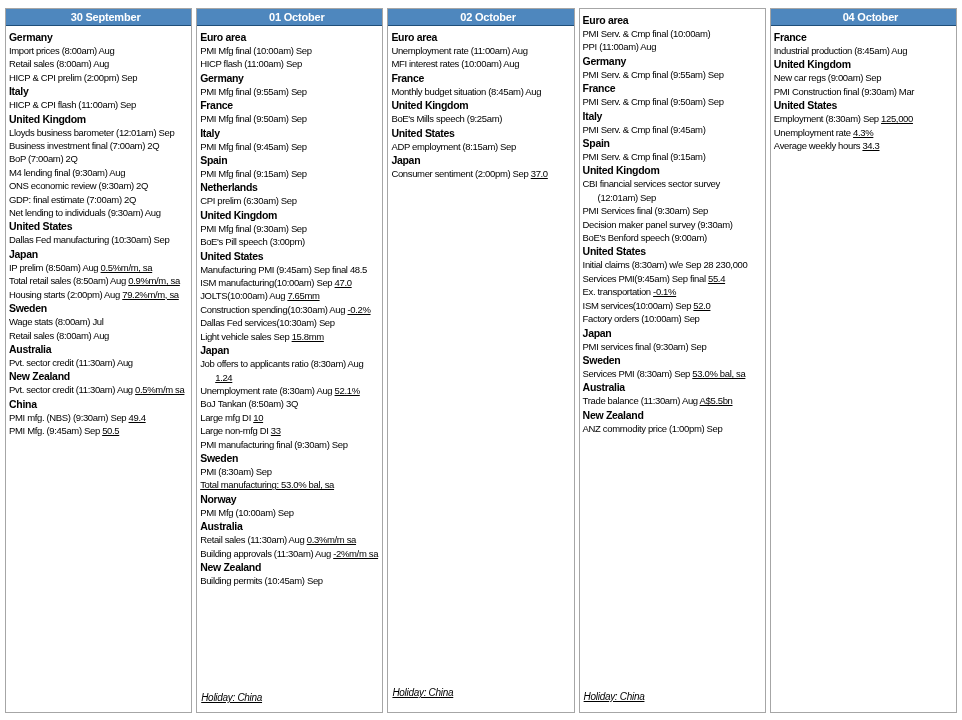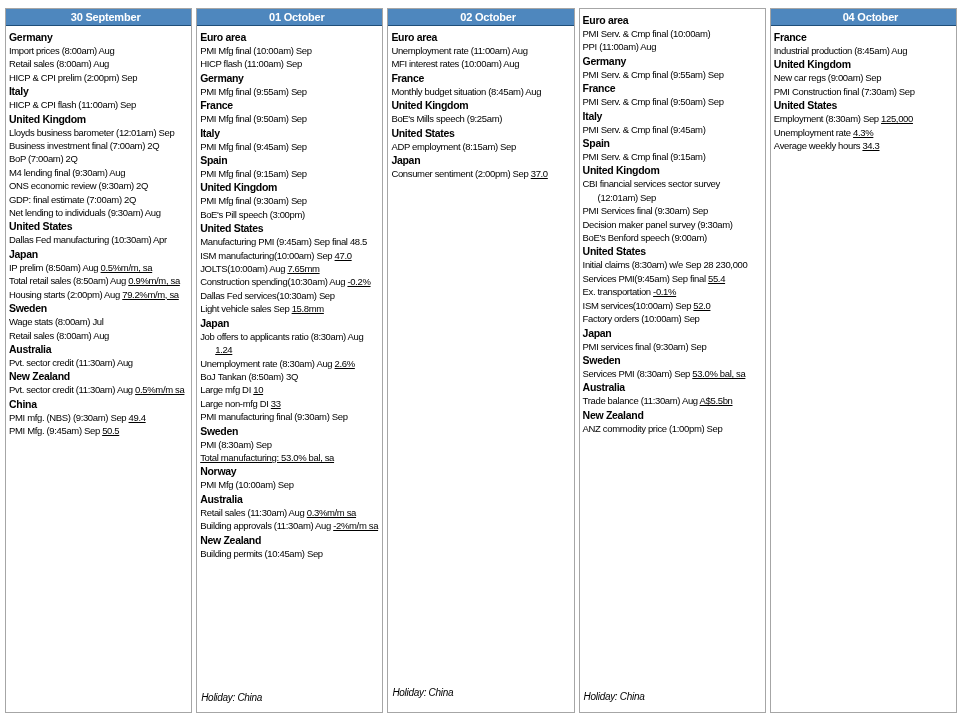--- a/index.html
+++ b/index.html
@@ -60,20 +60,21 @@
     text-indent: -15px;
   }
   .event .uval { text-decoration: underline; }
   .holiday {
     position: absolute;
     left: 4px;
     bottom: 9px;
     font-style: italic;
     font-size: 10px;
     letter-spacing: -0.3px;
+    text-decoration: underline;
   }
   .col:nth-child(3) .holiday { bottom: 14px; }
   .col:nth-child(4) .holiday { bottom: 10px; }
 </style>
 </head>
 <body>
 
 <div class="calendar">
     <div class="col">
       <div class="hdr">30 September</div>
@@ -93,21 +94,21 @@
           <div class="event"><span>Lloyds business barometer (12:01am) Sep</span></div>
           <div class="event"><span>Business investment final (7:00am) 2Q</span></div>
           <div class="event"><span>BoP (7:00am) 2Q</span></div>
           <div class="event"><span>M4 lending final (9:30am) Aug</span></div>
           <div class="event"><span>ONS economic review (9:30am) 2Q</span></div>
           <div class="event"><span>GDP: final estimate (7:00am) 2Q</span></div>
           <div class="event"><span>Net lending to individuals (9:30am) Aug</span></div>
         </div>
         <div class="section">
           <div class="country">United States</div>
-          <div class="event"><span>Dallas Fed manufacturing (10:30am) Apr</span></div>
+          <div class="event"><span>Dallas Fed manufacturing (10:30am) Sep</span></div>
         </div>
         <div class="section">
           <div class="country">Japan</div>
           <div class="event"><span>IP prelim (8:50am) Aug </span><span class="uval">0.5%m/m, sa</span></div>
           <div class="event"><span>Total retail sales (8:50am) Aug </span><span class="uval">0.9%m/m, sa</span></div>
           <div class="event"><span>Housing starts (2:00pm) Aug </span><span class="uval">79.2%m/m, sa</span></div>
         </div>
         <div class="section">
           <div class="country">Sweden</div>
           <div class="event"><span>Wage stats (8:00am) Jul</span></div>
@@ -144,39 +145,43 @@
           <div class="country">France</div>
           <div class="event"><span>PMI Mfg final (9:50am) Sep</span></div>
         </div>
         <div class="section">
           <div class="country">Italy</div>
           <div class="event"><span>PMI Mfg final (9:45am) Sep</span></div>
         </div>
         <div class="section">
           <div class="country">Spain</div>
           <div class="event"><span>PMI Mfg final (9:15am) Sep</span></div>
+        </div>
+        <div class="section">
+          <div class="country">Netherlands</div>
+          <div class="event"><span>CPI prelim (6:30am) Sep</span></div>
         </div>
         <div class="section">
           <div class="country">United Kingdom</div>
           <div class="event"><span>PMI Mfg final (9:30am) Sep</span></div>
           <div class="event"><span>BoE's Pill speech (3:00pm)</span></div>
         </div>
         <div class="section">
           <div class="country">United States</div>
           <div class="event"><span>Manufacturing PMI (9:45am) Sep final 48.5</span></div>
           <div class="event"><span>ISM manufacturing(10:00am) Sep </span><span class="uval">47.0</span></div>
           <div class="event"><span>JOLTS(10:00am) Aug </span><span class="uval">7.65mm</span></div>
           <div class="event"><span>Construction spending(10:30am) Aug </span><span class="uval">-0.2%</span></div>
           <div class="event"><span>Dallas Fed services(10:30am) Sep</span></div>
           <div class="event"><span>Light vehicle sales Sep </span><span class="uval">15.8mm</span></div>
         </div>
         <div class="section">
           <div class="country">Japan</div>
           <div class="event"><span>Job offers to applicants ratio (8:30am) Aug </span><span class="uval">1.24</span></div>
-          <div class="event"><span>Unemployment rate (8:30am) Aug </span><span class="uval">2.6%</span></div>
+          <div class="event"><span>Unemployment rate (8:30am) Aug </span><span class="uval">52.1%</span></div>
           <div class="event"><span>BoJ Tankan (8:50am) 3Q</span></div>
           <div class="event"><span>Large mfg DI </span><span class="uval">10</span></div>
           <div class="event"><span>Large non-mfg DI </span><span class="uval">33</span></div>
           <div class="event"><span>PMI manufacturing final (9:30am) Sep</span></div>
         </div>
         <div class="section">
           <div class="country">Sweden</div>
           <div class="event"><span>PMI (8:30am) Sep</span></div>
           <div class="event"><span></span><span class="uval">Total manufacturing: 53.0%  bal, sa</span></div>
         </div>
@@ -283,21 +288,21 @@
     <div class="col">
       <div class="hdr">04 October</div>
       <div class="body">
         <div class="section">
           <div class="country">France</div>
           <div class="event"><span>Industrial production (8:45am) Aug</span></div>
         </div>
         <div class="section">
           <div class="country">United Kingdom</div>
           <div class="event"><span>New car regs (9:00am) Sep</span></div>
-          <div class="event"><span>PMI Construction final (7:30am) Sep</span></div>
+          <div class="event"><span>PMI Construction final (9:30am) Mar</span></div>
         </div>
         <div class="section">
           <div class="country">United States</div>
           <div class="event"><span>Employment (8:30am) Sep </span><span class="uval">125,000</span></div>
           <div class="event"><span>Unemployment rate </span><span class="uval">4.3%</span></div>
           <div class="event"><span>Average weekly hours </span><span class="uval">34.3</span></div>
         </div>
       </div>
     </div>
   </div>

